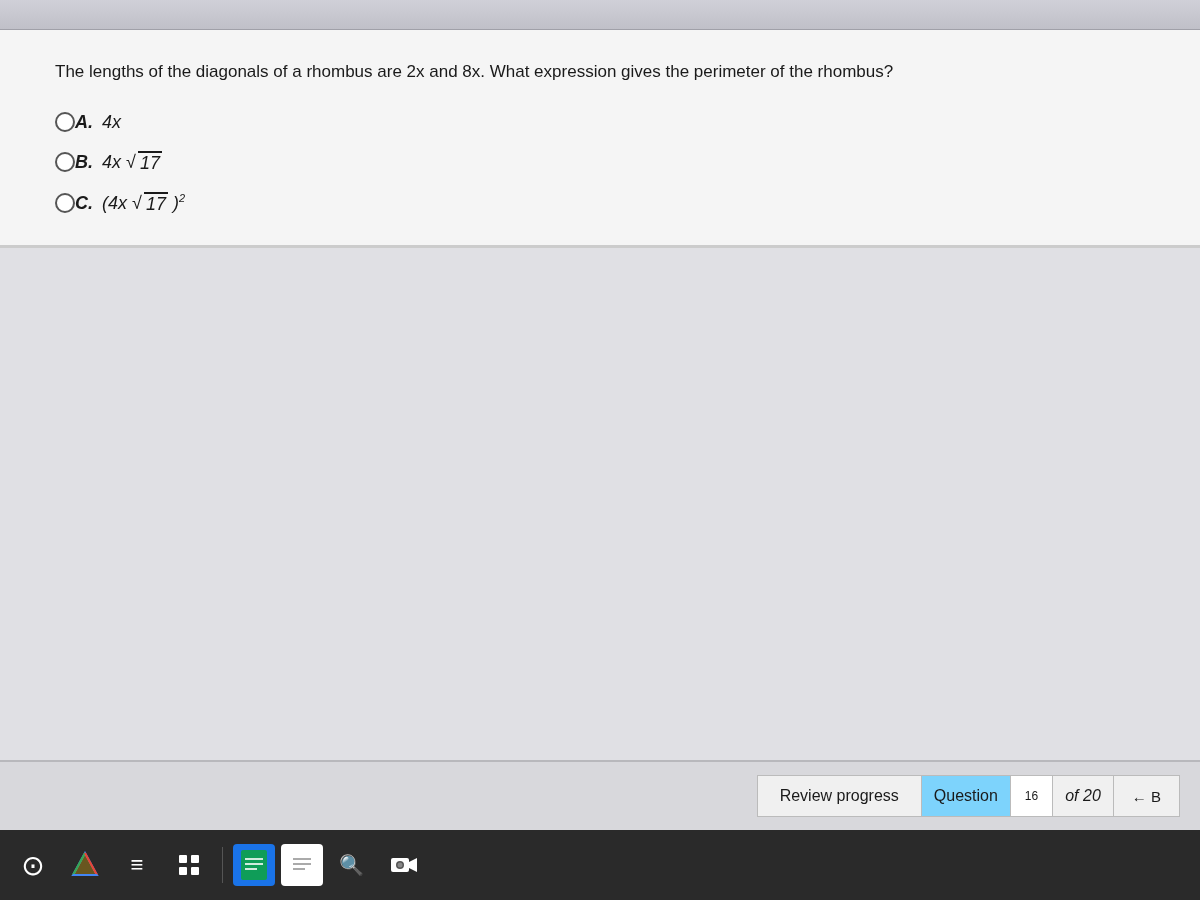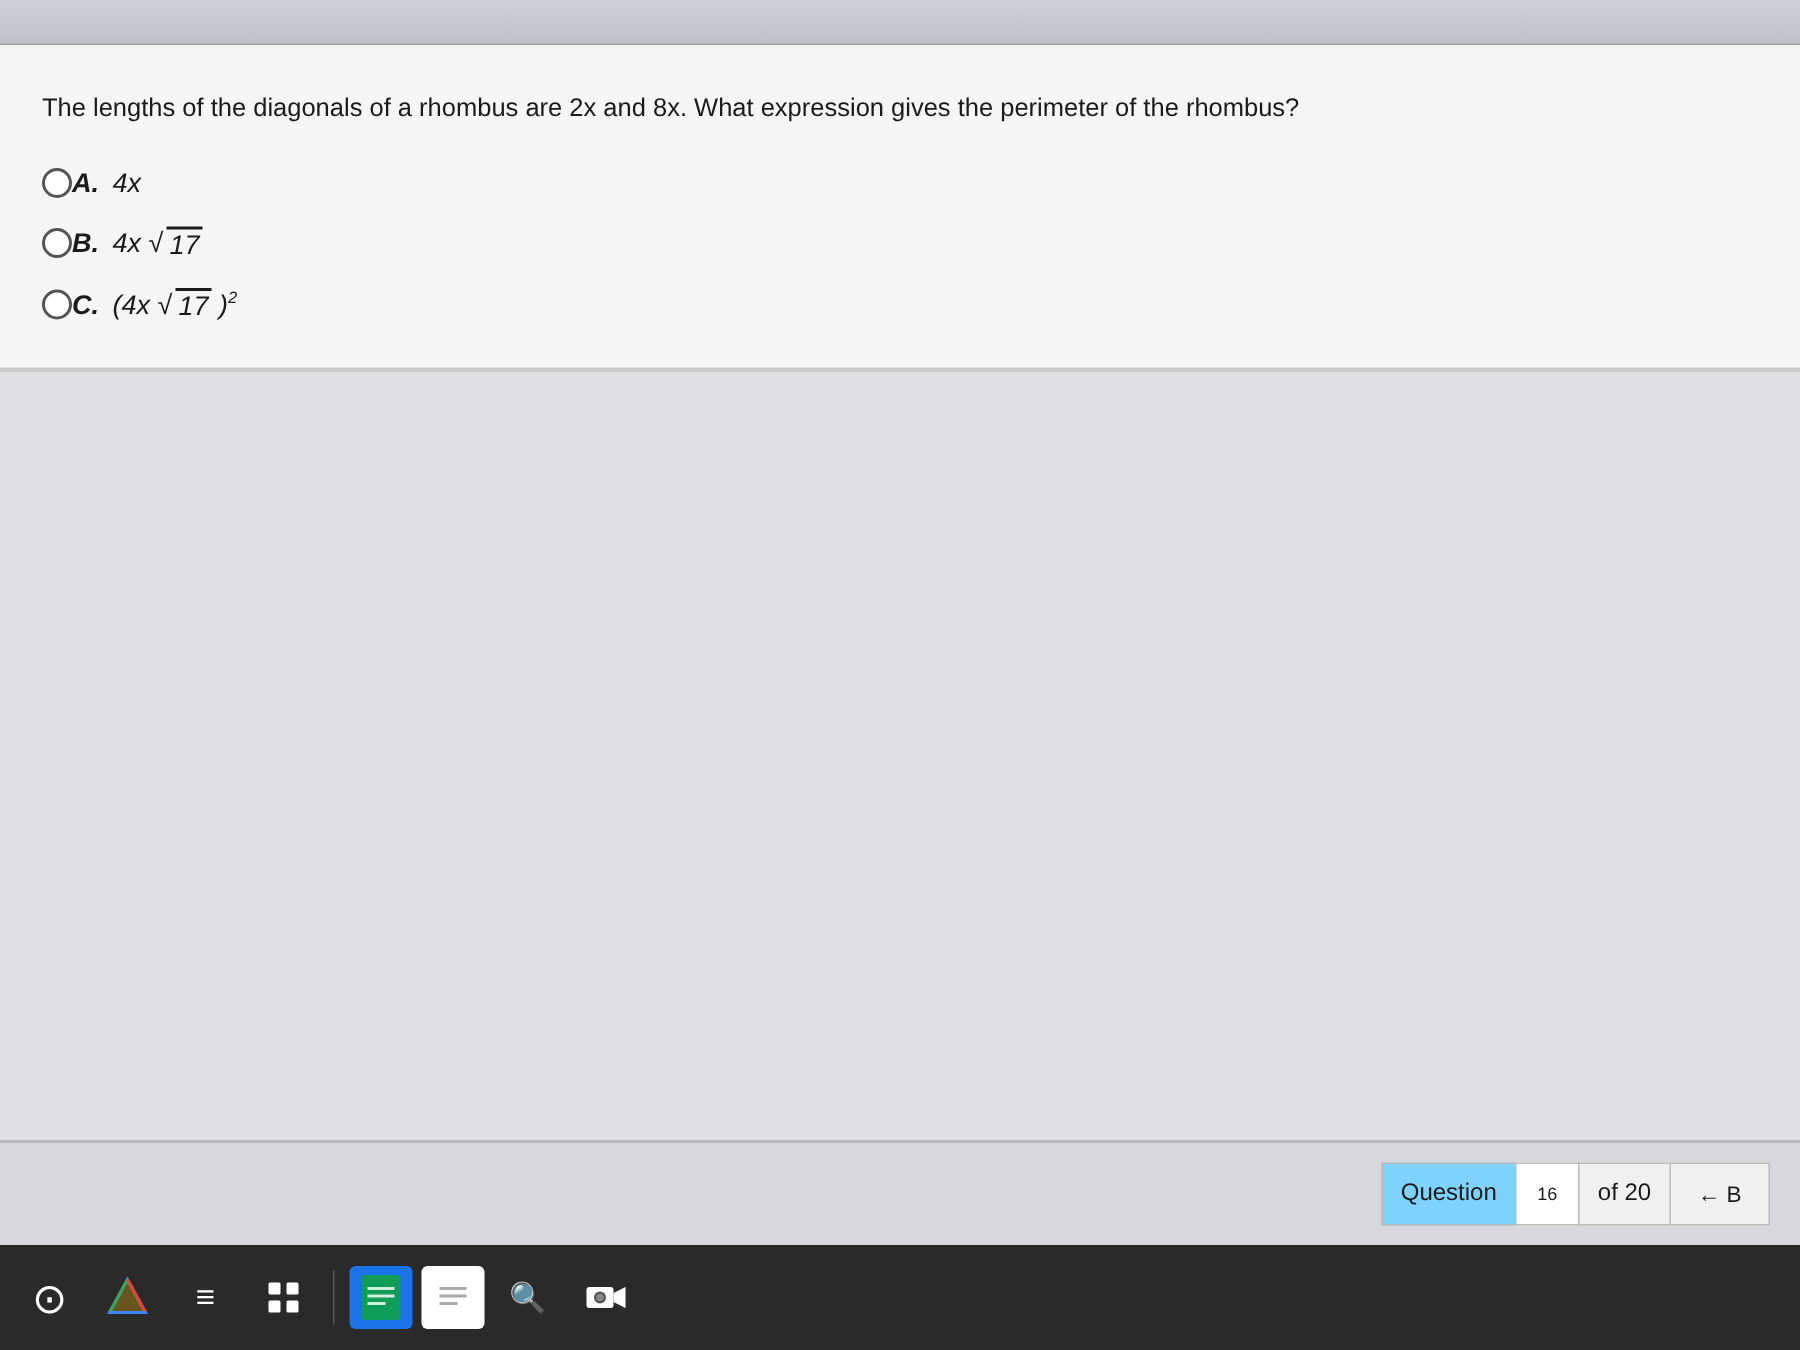--- a/index.html
+++ b/index.html
@@ -34,21 +34,21 @@
       height: 760px;
       background: #e8e8ec;
       display: flex;
       flex-direction: column;
     }
 
     
     .question-card {
       background: #f5f5f5;
       margin: 0;
-      padding: 30px 40px 30px 28px;
+      padding: 30px 40px 30px 55px;
       border-bottom: 3px solid #ccc;
     }
 
     .question-text {
       font-size: 17px;
       color: #1a1a1a;
       margin-bottom: 28px;
       font-weight: 400;
       line-height: 1.4;
     }
@@ -174,20 +174,21 @@
     .of-total {
       background: #f0f0f0;
       border: 1px solid #bbb;
       border-right: none;
       padding: 10px 12px;
       font-size: 16px;
       color: #1a1a1a;
       height: 42px;
       display: flex;
       align-items: center;
+      font-style: italic;
     }
 
     .back-btn {
       background: #f0f0f0;
       border: 1px solid #bbb;
       padding: 10px 18px;
       font-size: 15px;
       color: #1a1a1a;
       cursor: pointer;
       height: 42px;
@@ -322,20 +323,21 @@
         </div>
 
       </div>
     </div>
 
     <div class="lower-area"></div>
 
   </div>
 
   <div class="bottom-bar">
+    <button class="review-progress-btn">Review progress</button>
     <div class="question-label">Question</div>
     <div class="question-number-box">16</div>
     <div class="of-total">of 20</div>
     <button class="back-btn">← B</button>
   </div>
 
   <div class="taskbar">
     <div class="taskbar-icon chromeos">⊙</div>
     <div class="taskbar-icon drive">
       <svg width="28" height="28" viewBox="0 0 28 28">

